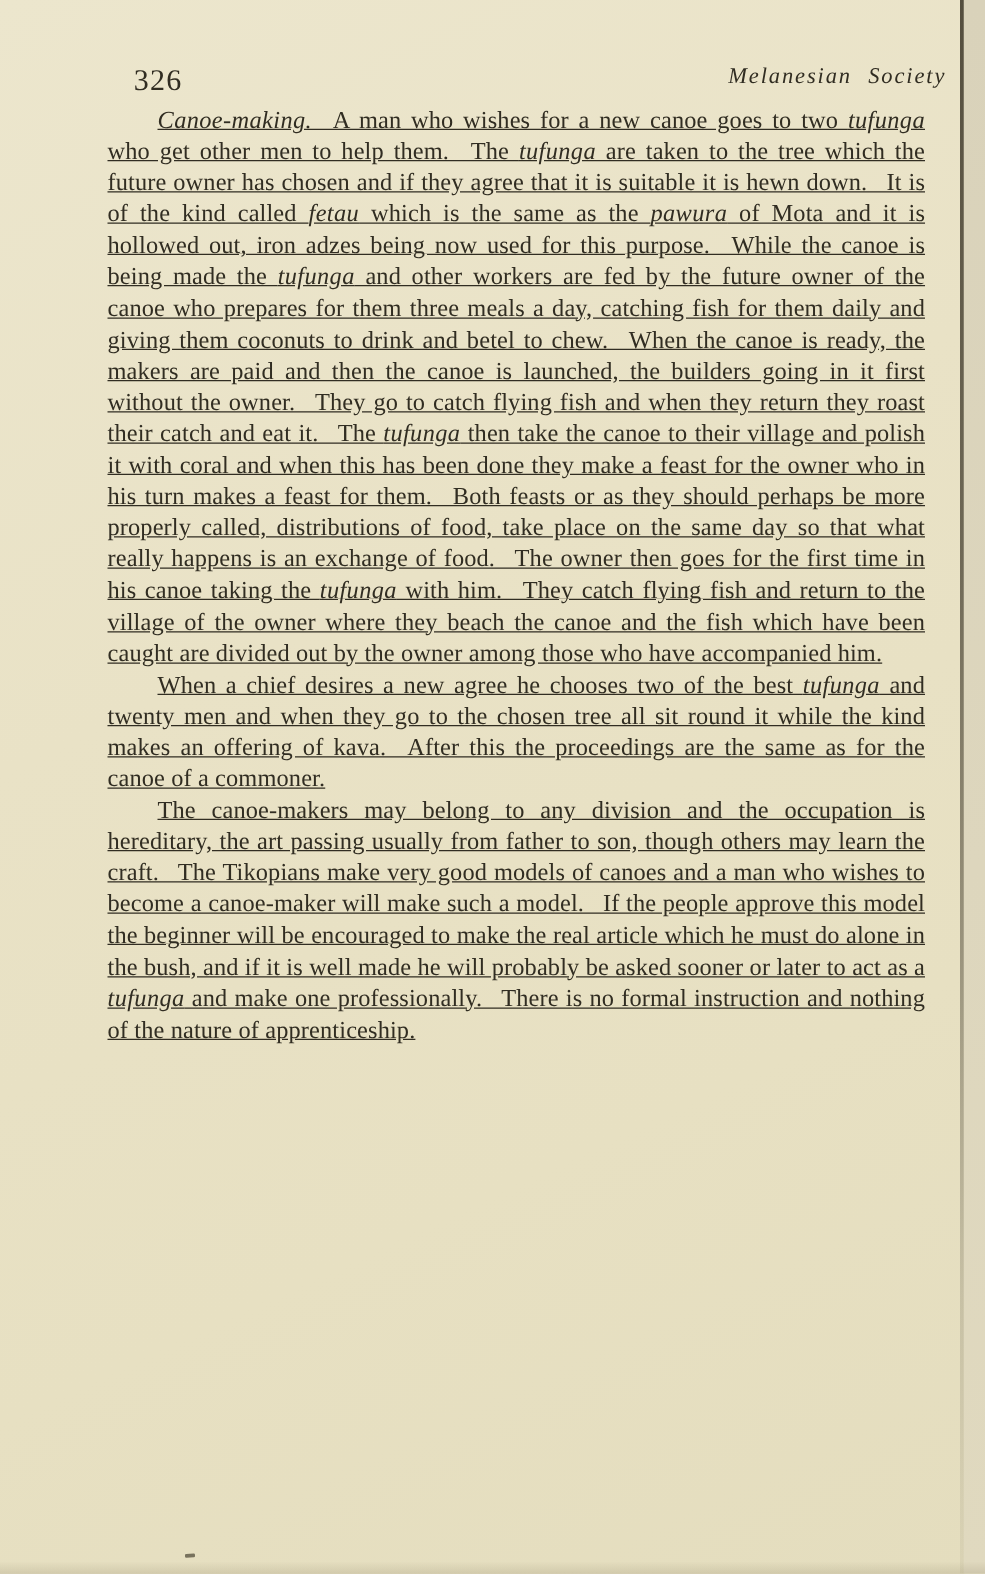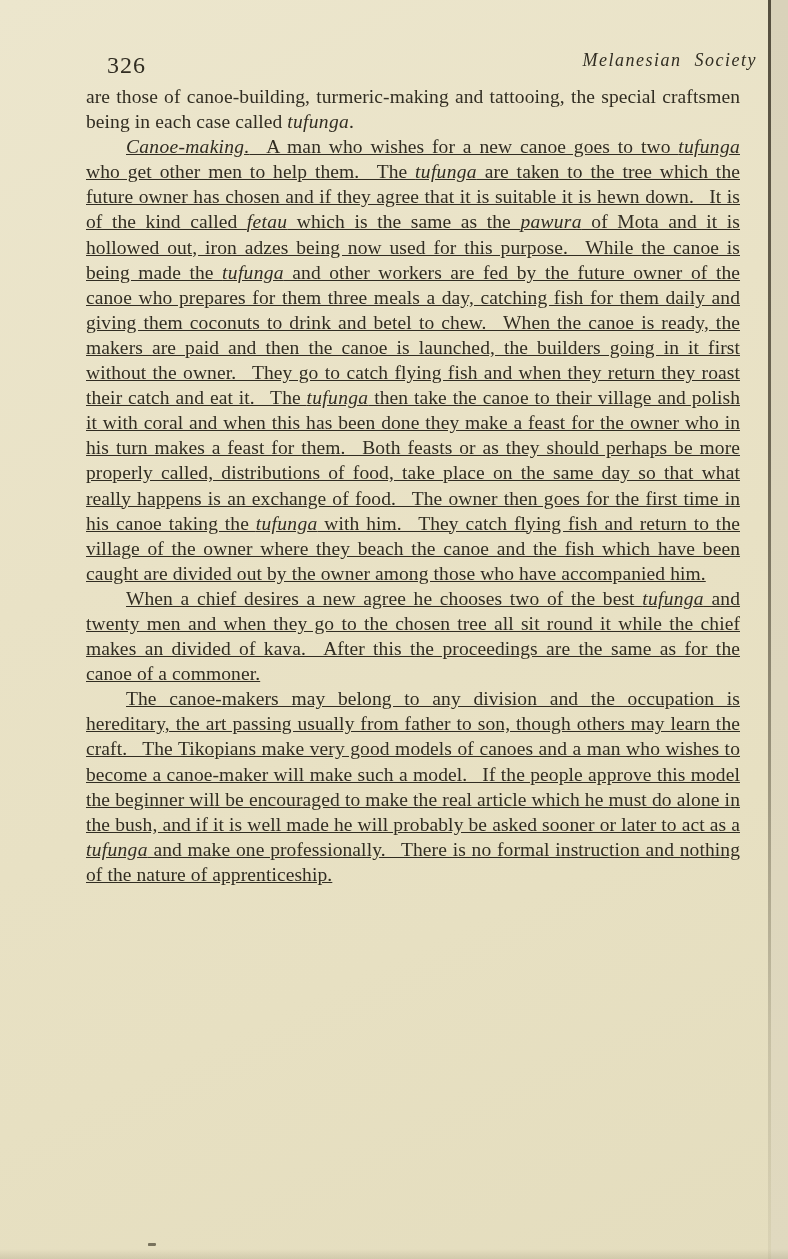--- a/index.html
+++ b/index.html
@@ -102,23 +102,22 @@
 <body>
 
 <div class="scan">
 
   <div class="header">
     <span class="page-number">326</span>
     <span class="running-title">Melanesian Society</span>
   </div>
 
   <div class="body-text">
-      <p><span>are those of canoe-building, turmeric-making and tattooing, the special craftsmen being in each case called </span><em>tufunga</em><span>.</span></p>
       <p class="indent"><em>Canoe-making.</em><span>  A man who wishes for a new canoe goes to two </span><em>tufunga</em><span> who get other men to help them.  The </span><em>tufunga</em><span> are taken to the tree which the future owner has chosen and if they agree that it is suitable it is hewn down.  It is of the kind called </span><em>fetau</em><span> which is the same as the </span><em>pawura</em><span> of Mota and it is hollowed out, iron adzes being now used for this purpose.  While the canoe is being made the </span><em>tufunga</em><span> and other workers are fed by the future owner of the canoe who prepares for them three meals a day, catching fish for them daily and giving them coconuts to drink and betel to chew.  When the canoe is ready, the makers are paid and then the canoe is launched, the builders going in it first without the owner.  They go to catch flying fish and when they return they roast their catch and eat it.  The </span><em>tufunga</em><span> then take the canoe to their village and polish it with coral and when this has been done they make a feast for the owner who in his turn makes a feast for them.  Both feasts or as they should perhaps be more properly called, distributions of food, take place on the same day so that what really happens is an exchange of food.  The owner then goes for the first time in his canoe taking the </span><em>tufunga</em><span> with him.  They catch flying fish and return to the village of the owner where they beach the canoe and the fish which have been caught are divided out by the owner among those who have accompanied him.</span></p>
-      <p class="indent"><span>When a chief desires a new agree he chooses two of the best </span><em>tufunga</em><span> and twenty men and when they go to the chosen tree all sit round it while the chief makes an divided of kava.  After this the proceedings are the same as for the canoe of a commoner.</span></p>
+      <p class="indent"><span>When a chief desires a new agree he chooses two of the best </span><em>tufunga</em><span> and twenty men and when they go to the chosen tree all sit round it while the kind makes an offering of kava.  After this the proceedings are the same as for the canoe of a commoner.</span></p>
       <p class="indent"><span>The canoe-makers may belong to any division and the occupation is hereditary, the art passing usually from father to son, though others may learn the craft.  The Tikopians make very good models of canoes and a man who wishes to become a canoe-maker will make such a model.  If the people approve this model the beginner will be encouraged to make the real article which he must do alone in the bush, and if it is well made he will probably be asked sooner or later to act as a </span><em>tufunga</em><span> and make one professionally.  There is no formal instruction and nothing of the nature of apprenticeship.</span></p>
     </div>
 
   <div class="speck"></div>
 
   <div class="gutter-line"></div>
   <div class="edge-strip"></div>
   <div class="bottom-shade"></div>
 
 </div>

